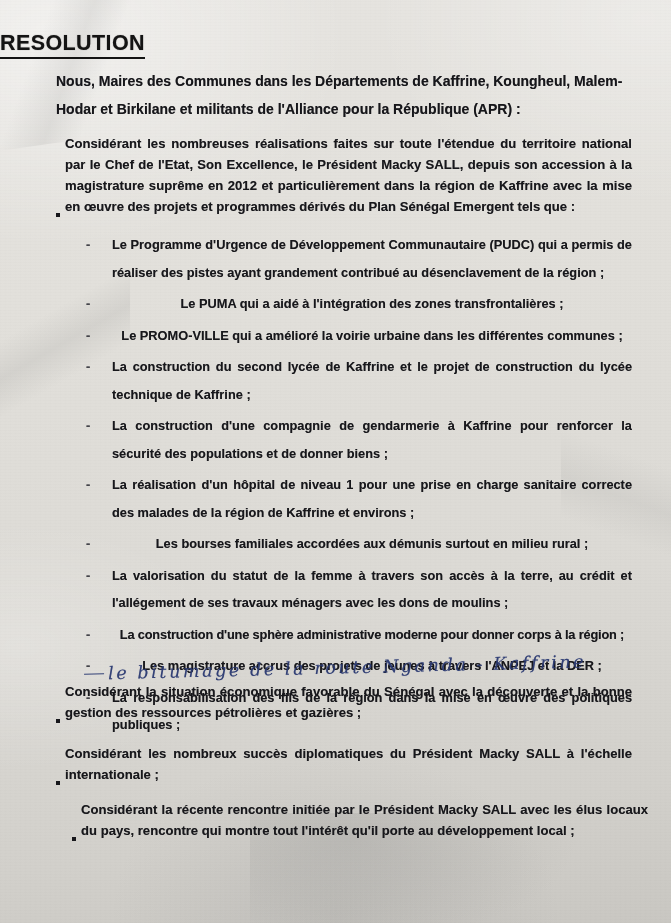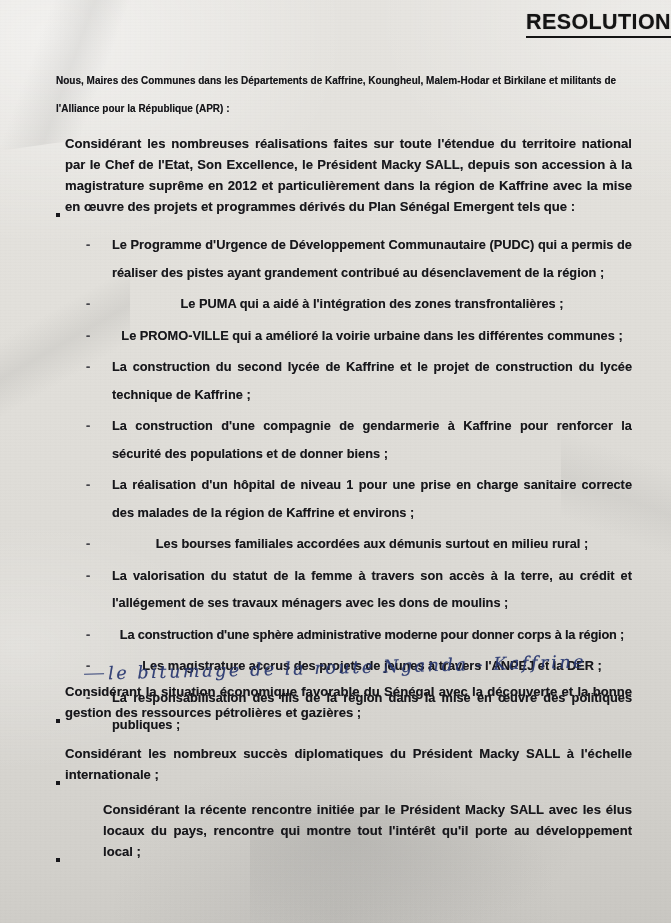--- a/index.html
+++ b/index.html
@@ -67,41 +67,41 @@
 
   #content {
     position: relative;
     z-index: 3;
     padding: 0;
   }
 
   
   #doc-title {
     margin: 0;
-    padding-top: 10px;
-    text-align: right;
+    padding-top: 31px;
+    text-align: left;
     font-size: 21.5px;
     font-weight: bold;
     letter-spacing: 0.4px;
     color: #141414;
     text-shadow: 0 0 1px rgba(20,20,20,0.45);
   }
   #doc-title span.ul {
     border-bottom: 2.3px solid #141414;
     padding-bottom: 1.5px;
   }
 
   
   #intro {
     margin: 0;
     position: absolute;
     top: 67px;
     left: 56px;
     width: 576px;
-    font-size: 10px;
+    font-size: 14px;
     font-weight: bold;
     line-height: 28px;
     color: #16161a;
     text-shadow: 0 0 0.6px rgba(20,20,25,0.5);
   }
 
   
   .considerant {
     position: absolute;
     display: flex;
@@ -118,21 +118,21 @@
     height: 4px;
     background: #17171b;
     margin-top: 11px;
     margin-right: 5px;
   }
   .considerant .txt { flex: 1 1 auto; text-align: justify; }
 
   #cons-1 { top: 133px; left: 56px; width: 576px; }
   #cons-2 { top: 681px; left: 56px; width: 576px; }
   #cons-3 { top: 743px; left: 56px; width: 576px; }
-  #cons-4 { top: 799px; left: 56px; width: 576px; gap: 38px; }
+  #cons-4 { top: 799px; left: 72px; width: 576px; }
 
   
   #sub-list {
     position: absolute;
     top: 231px;
     left: 86px;
     width: 546px;
     margin: 0;
     padding: 0;
     list-style: none;

